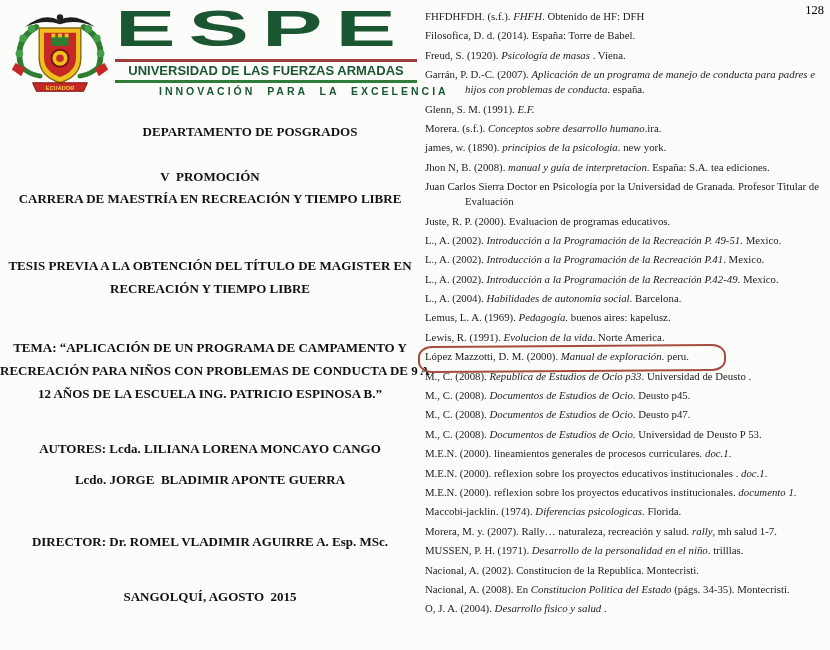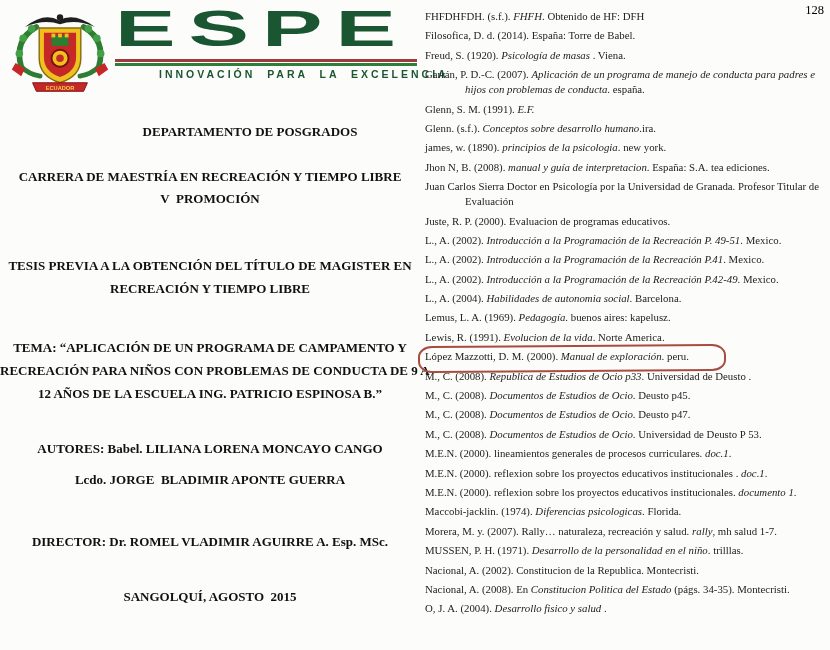--- a/index.html
+++ b/index.html
@@ -98,47 +98,48 @@
 
       <circle cx="55" cy="53" r="9" fill="#eec11e" stroke="#7a1010" stroke-width="2"></circle>
       <circle cx="55" cy="53" r="4" fill="#c62828"></circle>
 
       <path d="M26,79 h58 l-4,9 h-50 z" fill="#c62828" stroke="#7a1010" stroke-width="1"></path>
       <text x="55" y="86.5" text-anchor="middle" font-family="Liberation Sans, sans-serif" font-size="6" font-weight="bold" fill="#f4d34a">ECUADOR</text>
     </svg>
     <div class="wordmark">
       <div class="espe-acronym">ESPE</div>
       <div class="red-rule"></div>
+      <div class="uni-line">UNIVERSIDAD DE LAS FUERZAS ARMADAS</div>
       <div class="green-rule"></div>
       <div class="tagline">INNOVACIÓN  PARA  LA  EXCELENCIA</div>
     </div>
   </div>
 
   <div class="block" style="top:124px;padding-left:40px;">
     <div>DEPARTAMENTO DE POSGRADOS</div>
   </div>
 
   <div class="block lh22" style="top:166px;">
+    <div>V  PROMOCIÓN</div>
     <div>CARRERA DE MAESTRÍA EN RECREACIÓN Y TIEMPO LIBRE</div>
-    <div>V  PROMOCIÓN</div>
   </div>
 
   <div class="block lh23" style="top:254px;">
     <div>TESIS PREVIA A LA OBTENCIÓN DEL TÍTULO DE MAGISTER EN</div>
     <div>RECREACIÓN Y TIEMPO LIBRE</div>
   </div>
 
   <div class="block lh23" style="top:336px;">
     <div>TEMA: “APLICACIÓN DE UN PROGRAMA DE CAMPAMENTO Y</div>
     <div>RECREACIÓN PARA NIÑOS CON PROBLEMAS DE CONDUCTA DE 9 A</div>
     <div>12 AÑOS DE LA ESCUELA ING. PATRICIO ESPINOSA B.”</div>
   </div>
 
   <div class="block" style="top:441px;">
-    <div>AUTORES: Babel. LILIANA LORENA MONCAYO CANGO</div>
+    <div>AUTORES: Lcda. LILIANA LORENA MONCAYO CANGO</div>
   </div>
 
   <div class="block" style="top:472px;">
     <div>Lcdo. JORGE  BLADIMIR APONTE GUERRA</div>
   </div>
 
   <div class="block" style="top:534px;">
     <div>DIRECTOR: Dr. ROMEL VLADIMIR AGUIRRE A. Esp. MSc.</div>
   </div>
 
@@ -149,21 +150,21 @@
 
 <div class="page-number">128</div>
 
 <div class="right-col">
   <div class="refs">
       <div class="ref"><span>FHFDHFDH. (s.f.). </span><span class="it">FHFH</span><span>. Obtenido de HF: DFH</span></div>
       <div class="ref"><span>Filosofica, D. d. (2014). España: Torre de Babel.</span></div>
       <div class="ref"><span>Freud, S. (1920). </span><span class="it">Psicología de masas</span><span> . Viena.</span></div>
       <div class="ref"><span>Garrán, P. D.-C. (2007). </span><span class="it">Aplicación de un programa de manejo de conducta para padres e hijos con problemas de conducta</span><span>. españa.</span></div>
       <div class="ref"><span>Glenn, S. M. (1991). </span><span class="it">E.F.</span></div>
-      <div class="ref"><span>Glenn. (s.f.). </span><span class="it">Conceptos sobre desarrollo humano</span><span>.ira.</span></div>
+      <div class="ref"><span>Morera. (s.f.). </span><span class="it">Conceptos sobre desarrollo humano</span><span>.ira.</span></div>
       <div class="ref"><span>james, w. (1890). </span><span class="it">principios de la psicologia</span><span>. new york.</span></div>
       <div class="ref"><span>Jhon N, B. (2008). </span><span class="it">manual y guía de interpretacion</span><span>. España: S.A. tea ediciones.</span></div>
       <div class="ref"><span>Juan Carlos Sierra Doctor en Psicología por la Universidad de Granada. Profesor Titular de Evaluación</span></div>
       <div class="ref"><span>Juste, R. P. (2000). Evaluacion de programas educativos.</span></div>
       <div class="ref"><span>L., A. (2002). </span><span class="it">Introducción a la Programación de la Recreación P. 49-51</span><span>. Mexico.</span></div>
       <div class="ref"><span>L., A. (2002). </span><span class="it">Introducción a la Programación de la Recreación P.41</span><span>. Mexico.</span></div>
       <div class="ref"><span>L., A. (2002). </span><span class="it">Introducción a la Programación de la Recreación P.42-49</span><span>. Mexico.</span></div>
       <div class="ref"><span>L., A. (2004). </span><span class="it">Habilidades de autonomia social</span><span>. Barcelona.</span></div>
       <div class="ref"><span>Lemus, L. A. (1969). </span><span class="it">Pedagogía</span><span>. buenos aires: kapelusz.</span></div>
       <div class="ref"><span>Lewis, R. (1991). </span><span class="it">Evolucion de la vida</span><span>. Norte America.</span></div>

